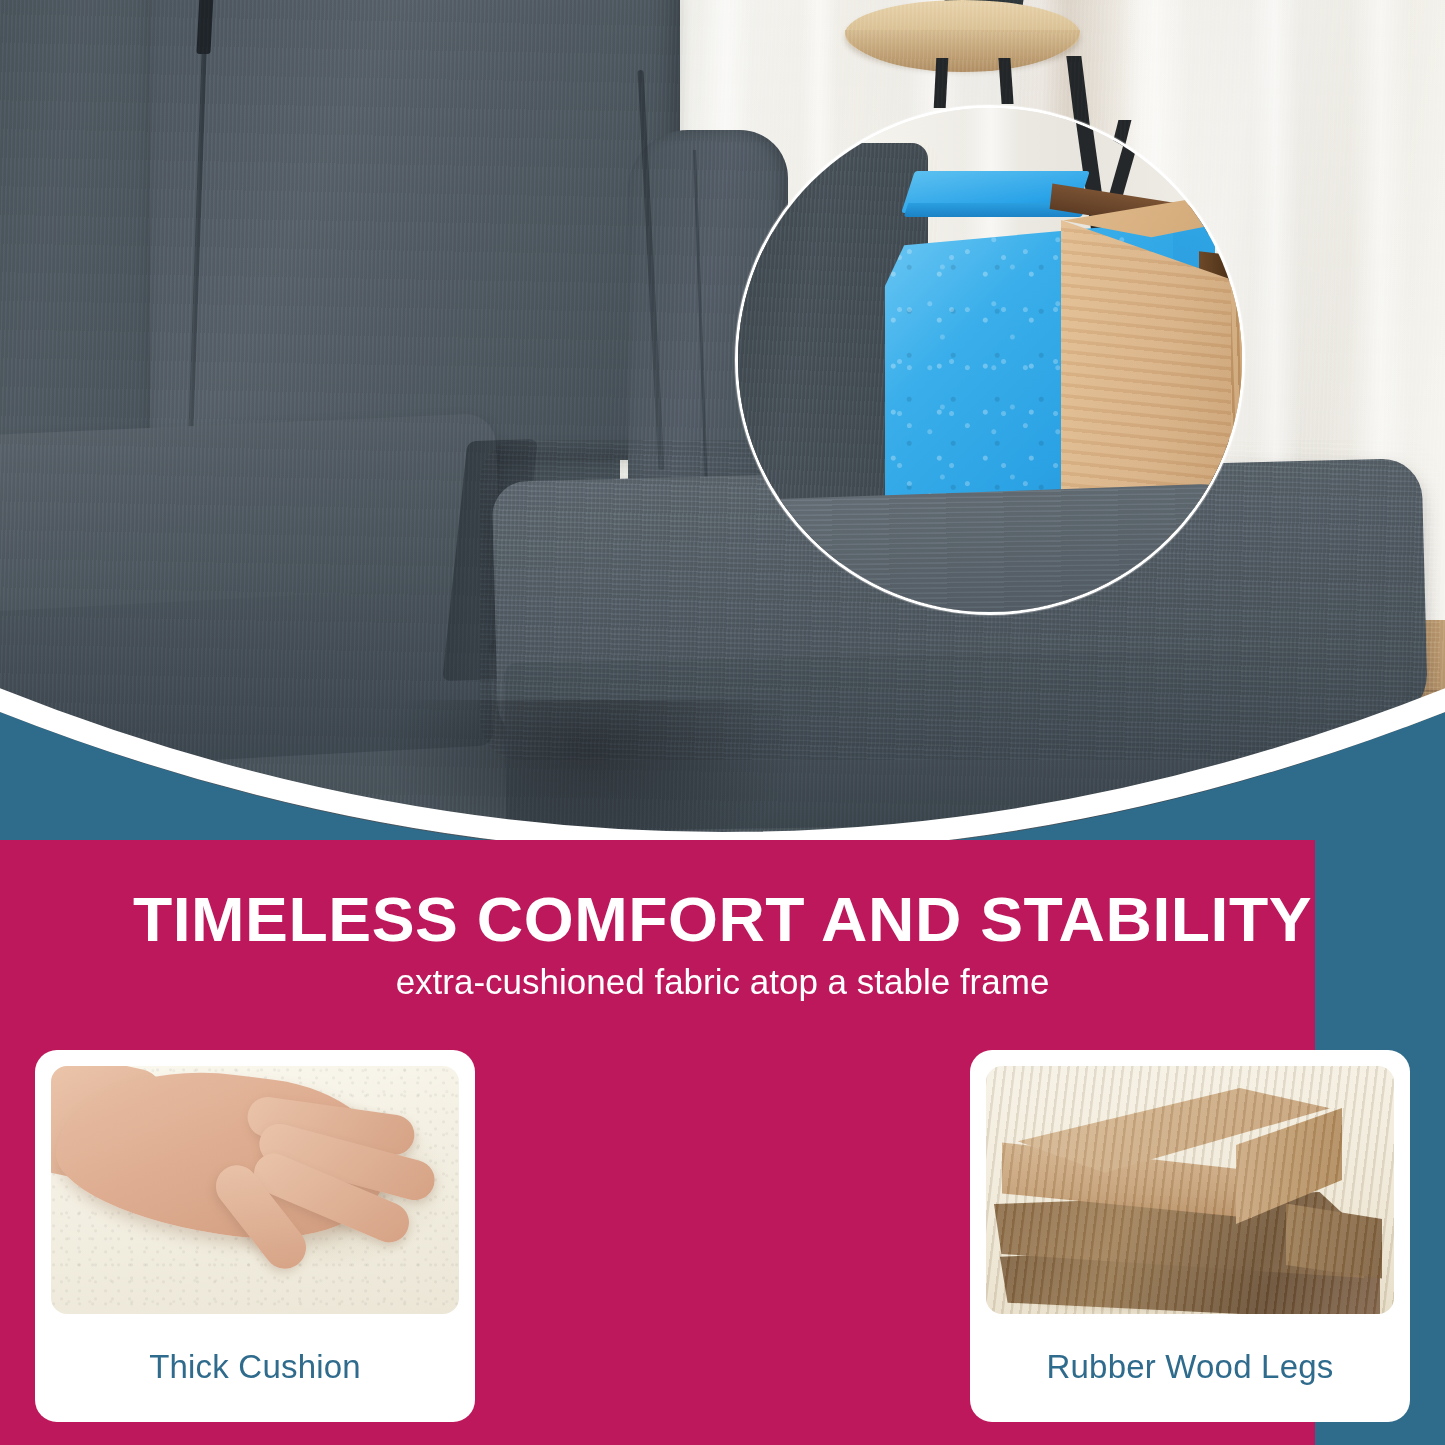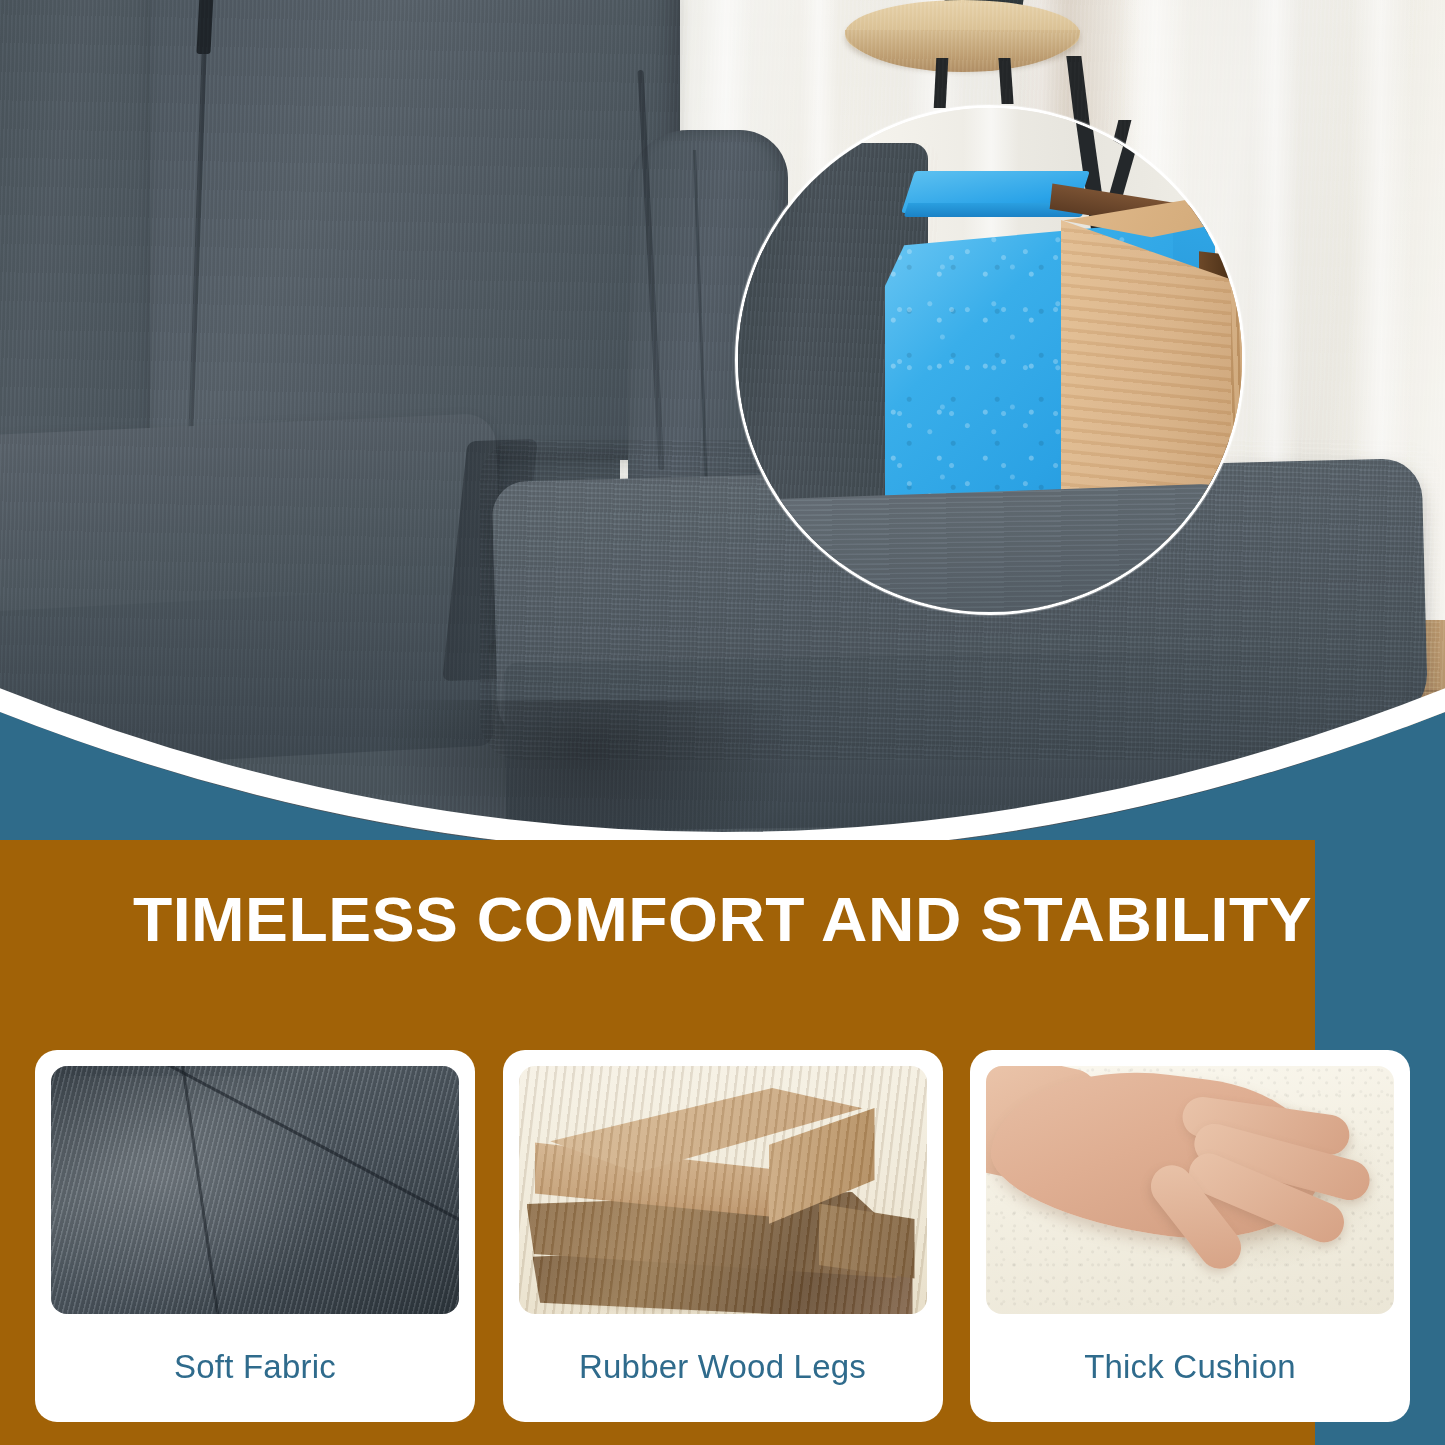--- a/index.html
+++ b/index.html
@@ -320,21 +320,21 @@
 
   
   .curve-mask {
     position:absolute; left:0; top:0; width:1445px; height:880px;
     pointer-events:none;
   }
 
   
   .teal-section {
     position:absolute; left:0; top:840px; width:1315px; height:605px;
-    background:#a16207;
+    background:#be185d;
   }
   .headline {
     position:absolute; left:0; top:48px; width:1445px;
     text-align:center; color:#ffffff;
     font-size:63px; font-weight:700; letter-spacing:.5px;
     line-height:1;
     transform:scaleX(1.02);
     white-space:nowrap;
   }
   .subtitle {
@@ -570,57 +570,49 @@
     <path d="M -30 700 Q 722 1010 1475 700 L 1475 890 L -30 890 Z" fill="#2F6B8A"></path>
     <path d="M -30 688 Q 722 998 1475 688" fill="none" stroke="#ffffff" stroke-width="22"></path>
   </svg>
 </div>
 
 <div class="teal-section">
 
   <div class="headline">TIMELESS COMFORT AND STABILITY</div>
 
   <div class="subtitle">
+    <span class="sl">extra-cushioned fabric atop a stable frame</span>
   </div>
 
   <div class="cards">
+
 
     <div class="card">
       <div class="card-img">
-        <div class="img-fabric"></div>
-        <div class="fab-hi"></div>
-        <div class="fab-seam"></div>
-        <div class="fab-seam2"></div>
+        <div class="img-foam"></div>
+        <div class="foam-dent"></div>
+        <div class="wrist"></div>
+        <div class="hand"></div>
+        <div class="finger f1"></div>
+        <div class="finger f2"></div>
+        <div class="finger f3"></div>
+        <div class="finger f4"></div>
       </div>
-      <div class="card-label">Soft Fabric</div>
+      <div class="card-label">Thick Cushion</div>
     </div>
 
     <div class="card">
       <div class="card-img">
         <div class="img-wood"></div>
         <div class="wood-shadow"></div>
         <div class="plank-bot"></div>
         <div class="plank-mid"></div>
         <div class="plank-mid-side"></div>
         <div class="plank-top-front"></div>
         <div class="plank-top-side"></div>
         <div class="plank-top-face"></div>
         <div class="wood-tex"></div>
       </div>
       <div class="card-label">Rubber Wood Legs</div>
     </div>
 
-    <div class="card">
-      <div class="card-img">
-        <div class="img-foam"></div>
-        <div class="foam-dent"></div>
-        <div class="wrist"></div>
-        <div class="hand"></div>
-        <div class="finger f1"></div>
-        <div class="finger f2"></div>
-        <div class="finger f3"></div>
-        <div class="finger f4"></div>
-      </div>
-      <div class="card-label">Thick Cushion</div>
-    </div>
-
   </div>
 </div>
 
 </body></html>

